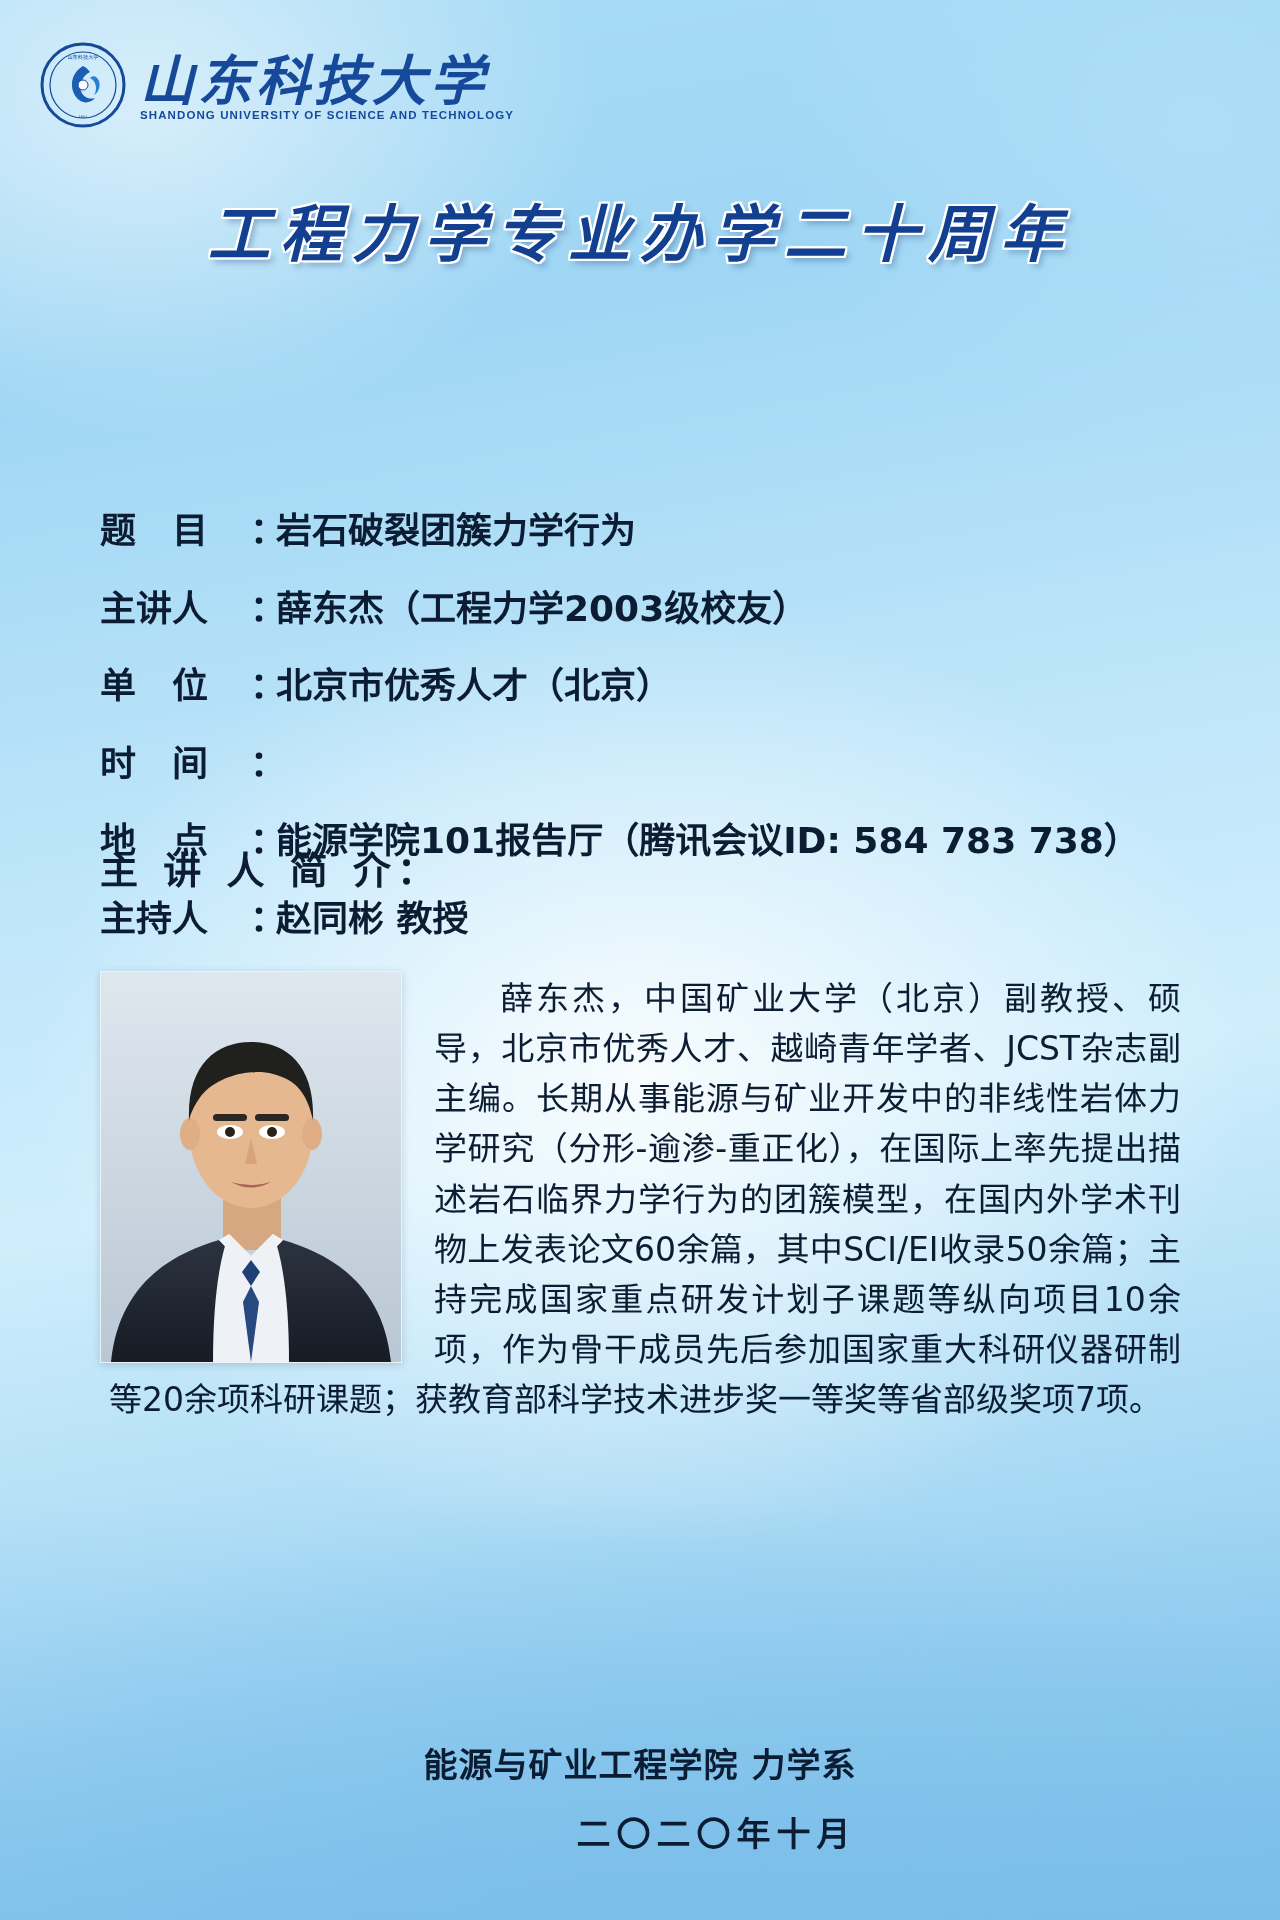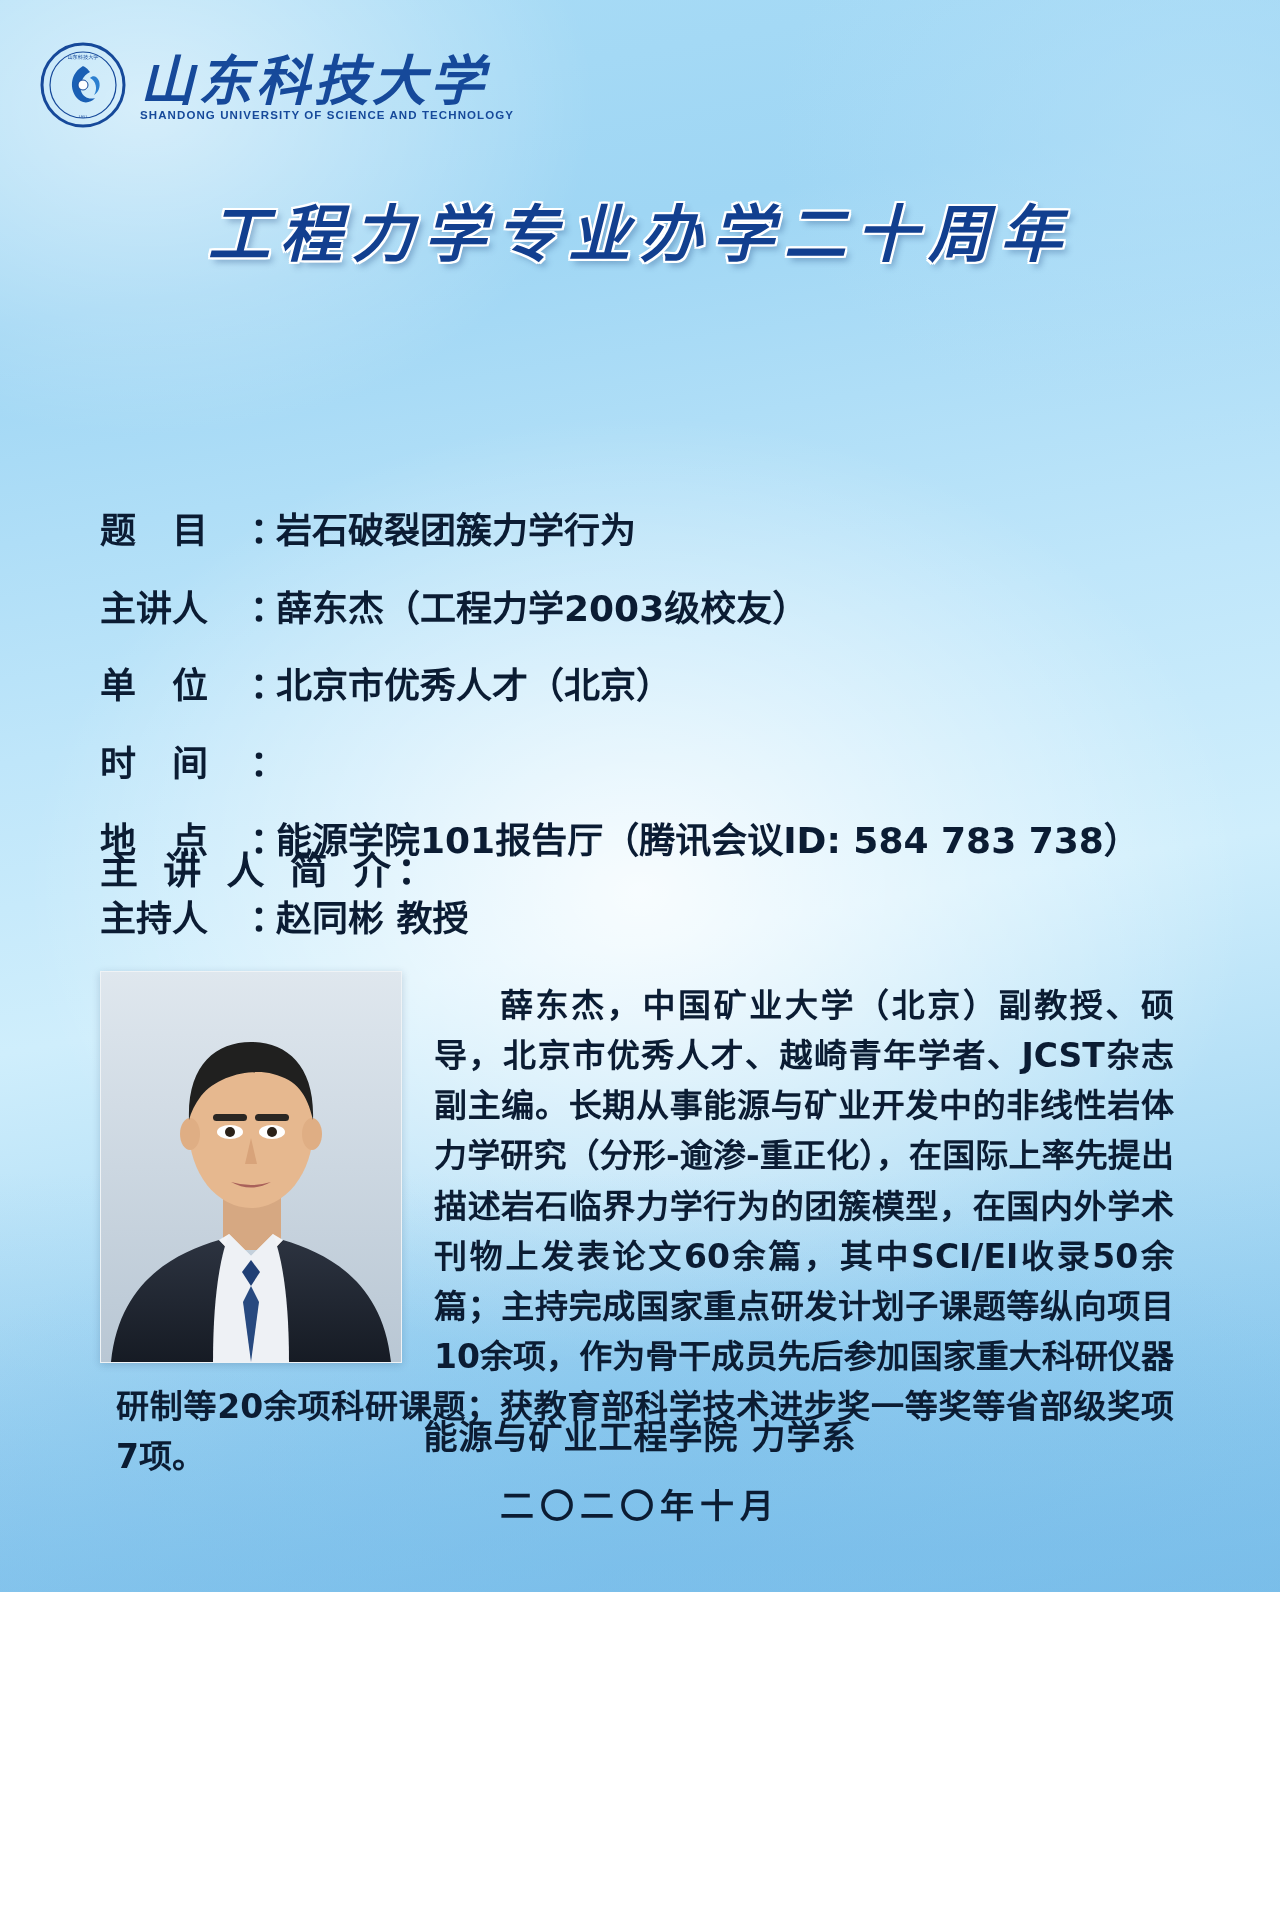--- a/index.html
+++ b/index.html
@@ -10,21 +10,21 @@
     width: 1280px;
     height: 1920px;
     font-family: "Liberation Sans", "DejaVu Sans", sans-serif;
     background: #ffffff;
     overflow: hidden;
   }
 
   .poster {
     position: relative;
     width: 1280px;
-    height: 1592px;
+    height: 1920px;
     box-sizing: border-box;
     background:
       radial-gradient(ellipse 900px 700px at 50% 56%, rgba(255,255,255,0.85) 0%, rgba(255,255,255,0.40) 35%, rgba(255,255,255,0.0) 68%),
       radial-gradient(ellipse 1200px 600px at 50% 100%, rgba(120,190,235,0.55) 0%, rgba(120,190,235,0.0) 70%),
       linear-gradient(170deg, #a9dcf6 0%, #9fd6f4 18%, #bfe6fa 42%, #cfeefc 58%, #9fd4f2 82%, #7cc0ea 100%);
     overflow: hidden;
   }
 
   
   .wash-tl {
@@ -180,23 +180,22 @@
     width: 300px;
     height: 390px;
     margin: 6px 32px 10px 0;
     border: 1px solid rgba(255,255,255,0.7);
     box-shadow: 0 2px 8px rgba(10,40,80,0.18);
     overflow: hidden;
     background: #c9d6e2;
   }
   .portrait svg { display:block; }
   .bio-text p {
-    margin: 16px;
+    margin: 9px;
     text-indent: 2em;
-    font-weight: bold;
   }
 
   
   .footer {
     position: absolute;
     left: 0;
     bottom: 58px;
     width: 1280px;
     display: flex;
     align-items: center;
@@ -207,20 +206,21 @@
     width: 170px;
     height: 150px;
     flex: 0 0 170px;
   }
   .footer-emblem svg { display: block; }
   .footer-text {
     display: flex;
     flex-direction: column;
     gap: 20px;
     padding-bottom: 6px;
+    align-items: flex-end;
   }
   .footer-line {
     font-size: 34px;
     font-weight: 700;
     color: #0b1c33;
     letter-spacing: 1px;
     white-space: nowrap;
     font-family: "DejaVu Sans", "Liberation Sans", sans-serif;
   }
   .footer-line.date {

